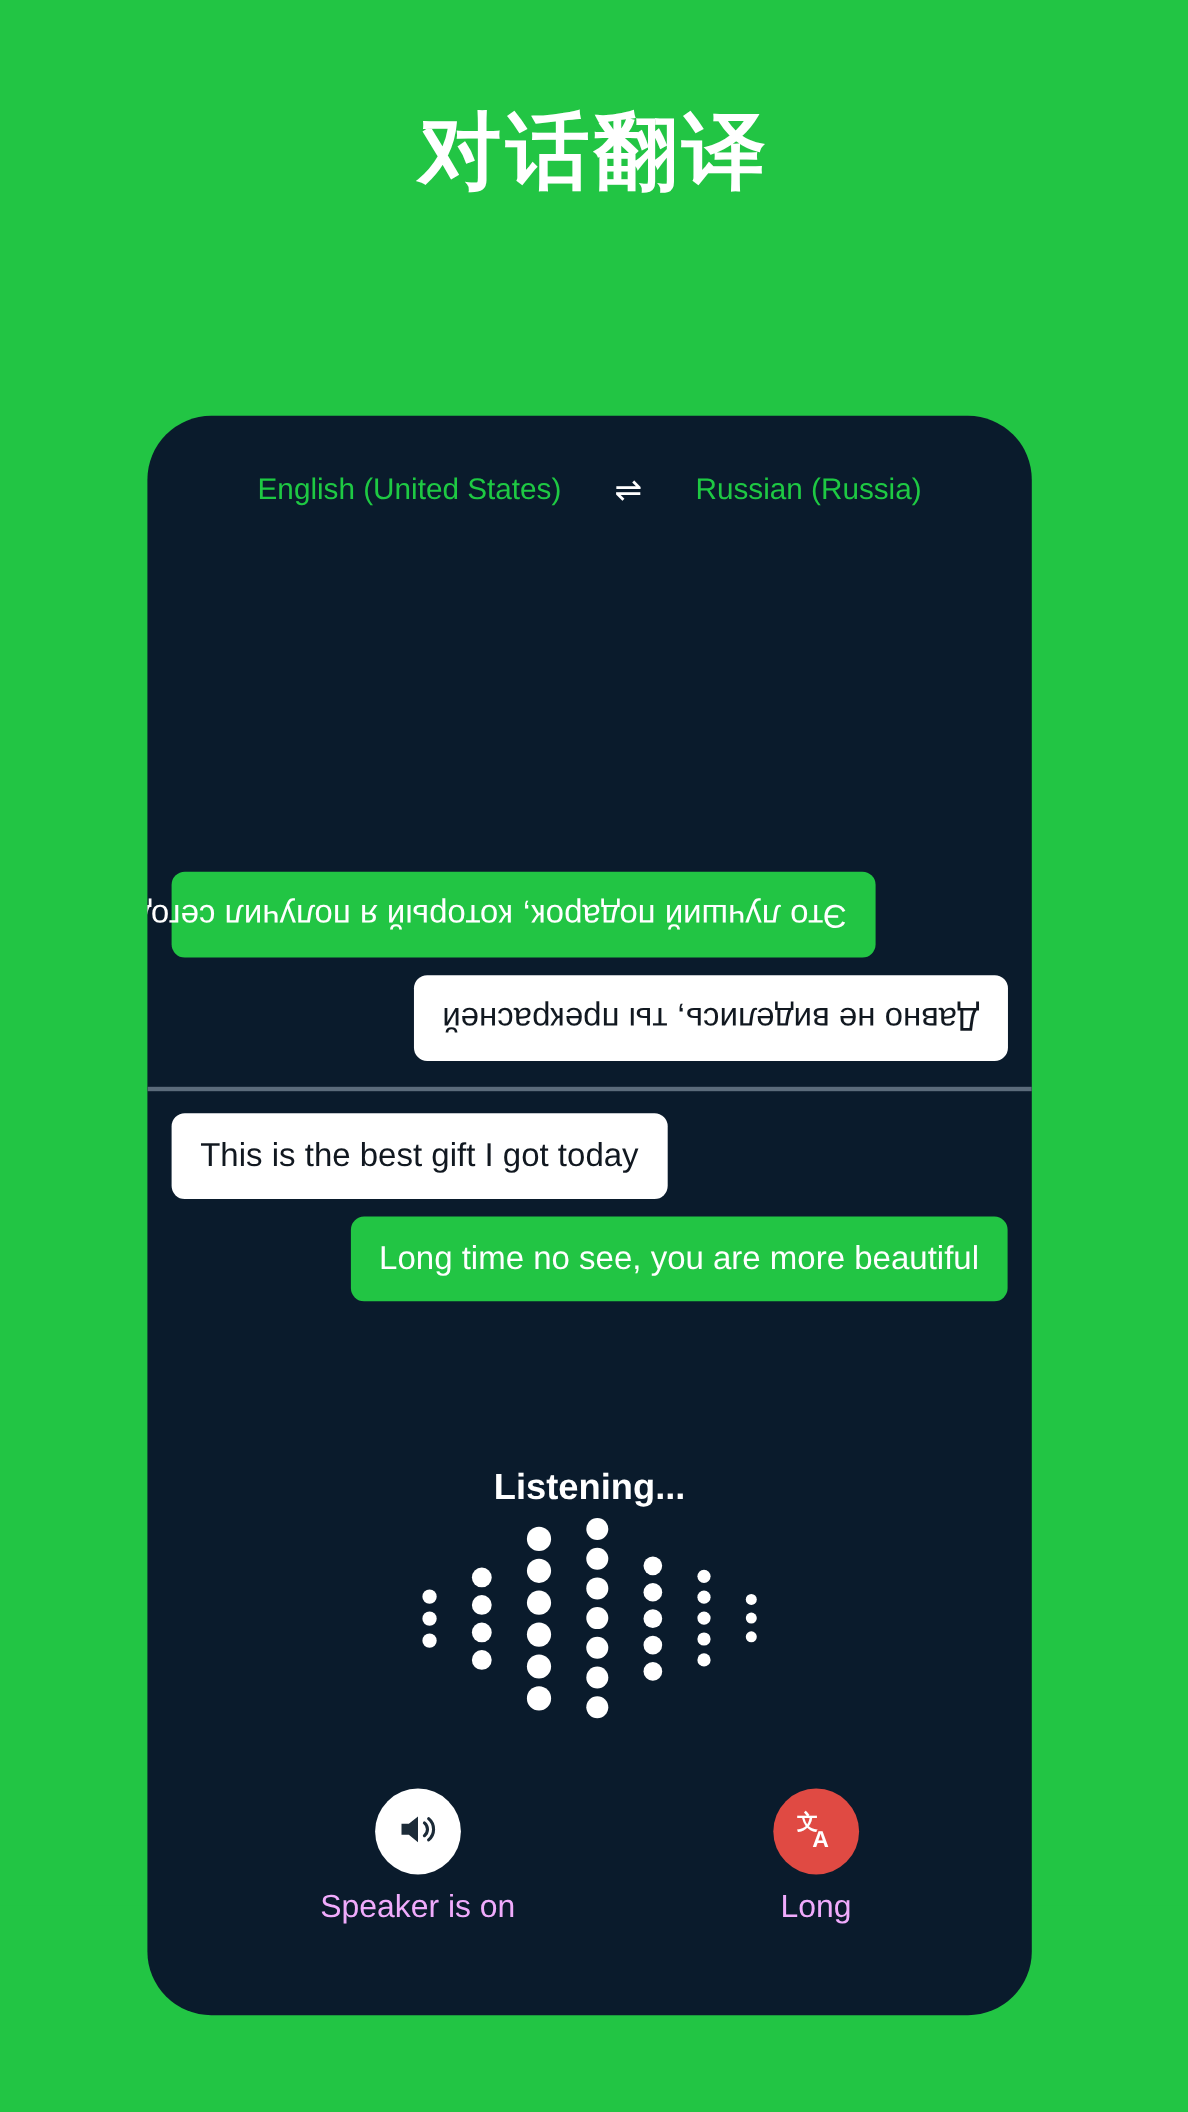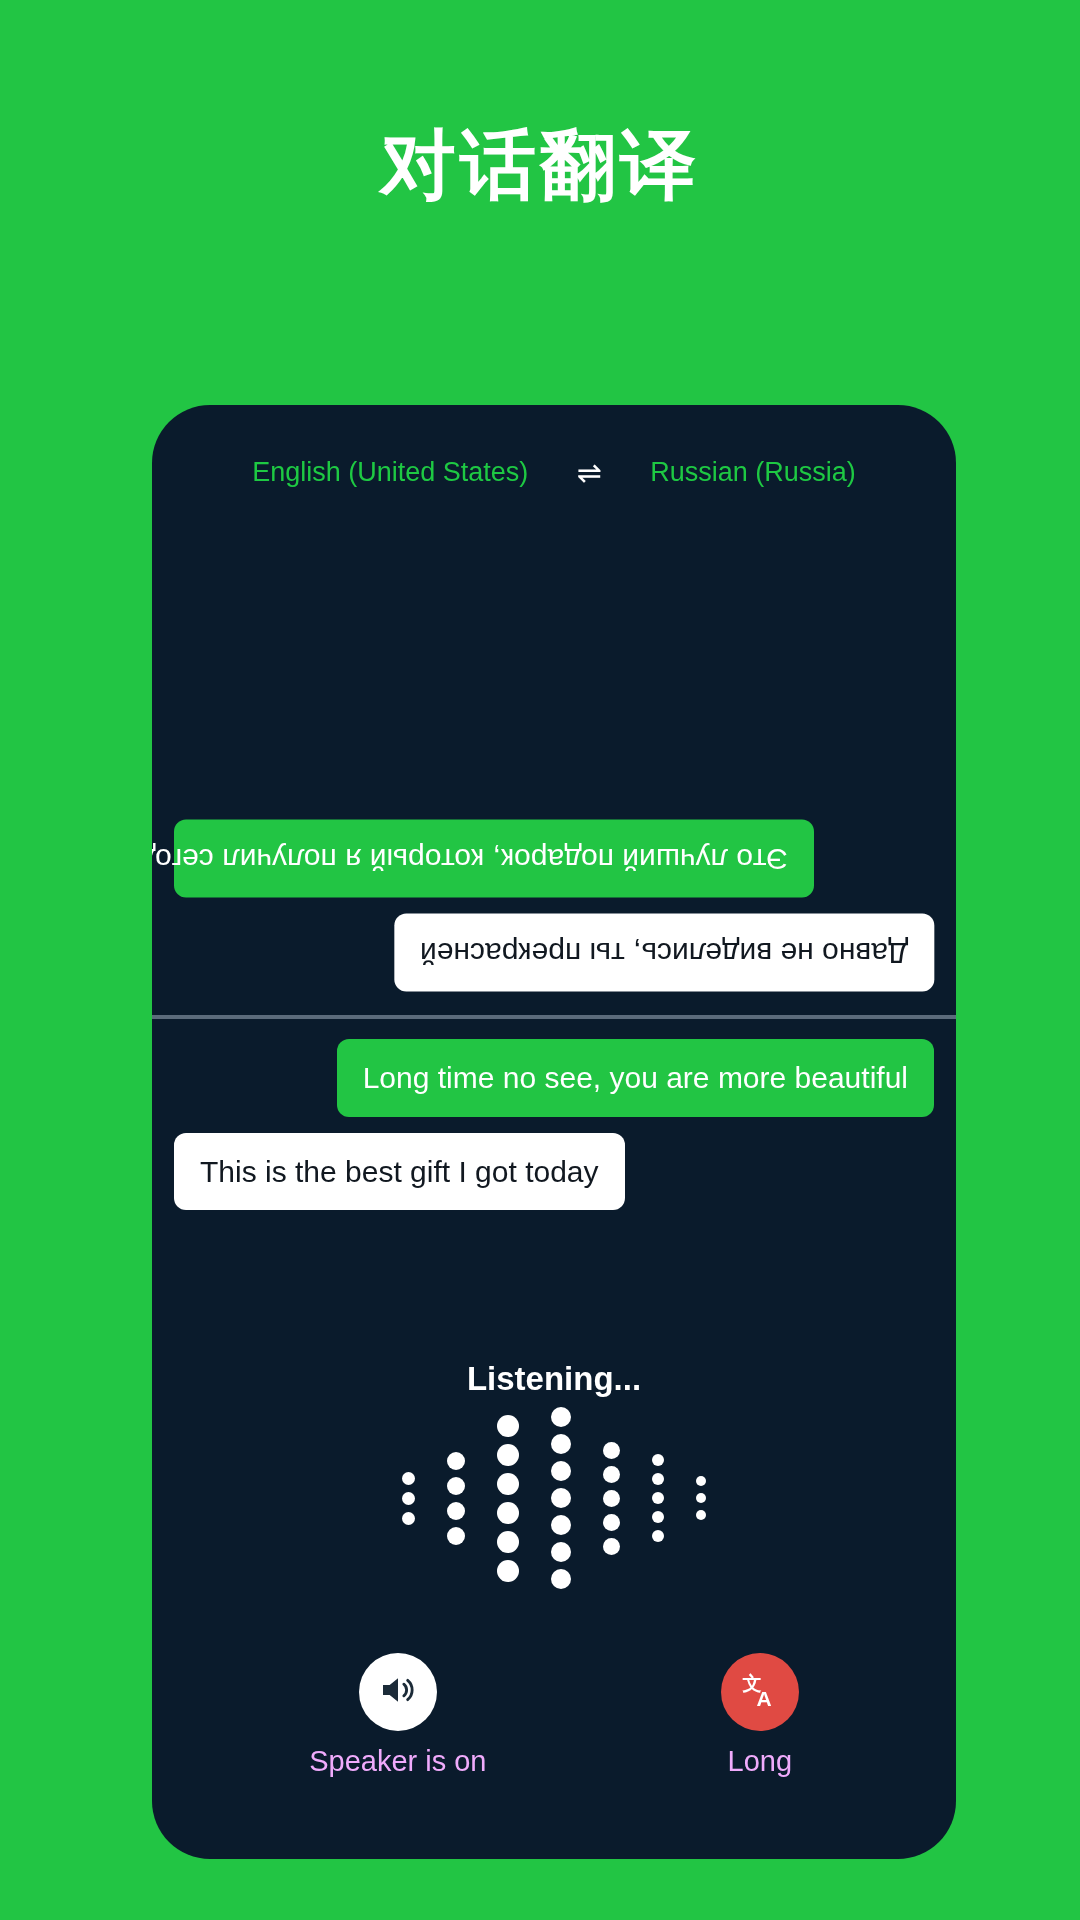--- a/index.html
+++ b/index.html
@@ -2,32 +2,32 @@
 <html><head>
 <meta charset="utf-8">
 <style>
   * { margin:0; padding:0; box-sizing:border-box; }
   html, body {
     width:1080px; height:1920px;
     background:#22c544;
     font-family:"Liberation Sans", sans-serif;
     overflow:hidden;
   }
-  .page { position:relative; width:1080px; height:1732px; background:#22c544;margin-top:27px; }
+  .page { position:relative; width:1080px; height:1732px; background:#22c544; }
 
   .page-title {
     position:absolute; top:88px; left:0; width:1080px;
     text-align:center; color:#ffffff;
     font-size:76px; font-weight:bold; letter-spacing:4px;
     font-family:"DejaVu Sans","Liberation Sans",sans-serif;
   }
 
   
   .phone {
-    position:absolute; left:152px; top:378px;
+    position:absolute; left:134px; top:378px;
     width:804px; height:1454px;
     background:#0a1b2c; border-radius:58px;
     overflow:hidden;
   }
 
   .lang-bar {
     position:absolute; top:52px; left:0; width:100%;
     display:flex; align-items:center; justify-content:center;
     gap:40px; padding:0 36px;
   }
@@ -127,25 +127,25 @@
         <div class="bubble green flip">Это лучший подарок, который я получил сегодня</div>
       </div>
       <div class="row right">
         <div class="bubble white flip">Давно не виделись, ты прекрасней</div>
       </div>
     </div>
 
     <div class="divider"></div>
 
     <div class="pane-bottom">
+      <div class="row left">
+        <div class="bubble white">This is the best gift I got today</div>
+      </div>
       <div class="row right">
         <div class="bubble green">Long time no see, you are more beautiful</div>
-      </div>
-      <div class="row left">
-        <div class="bubble white">This is the best gift I got today</div>
       </div>
     </div>
 
     <div class="listening-label">Listening...</div>
 
     <div class="wave" id="wave">
         <div class="wave-col">
           <div class="dot" style="width: 13px; height: 13px;"></div>
           <div class="dot" style="width: 13px; height: 13px;"></div>
           <div class="dot" style="width: 13px; height: 13px;"></div>

